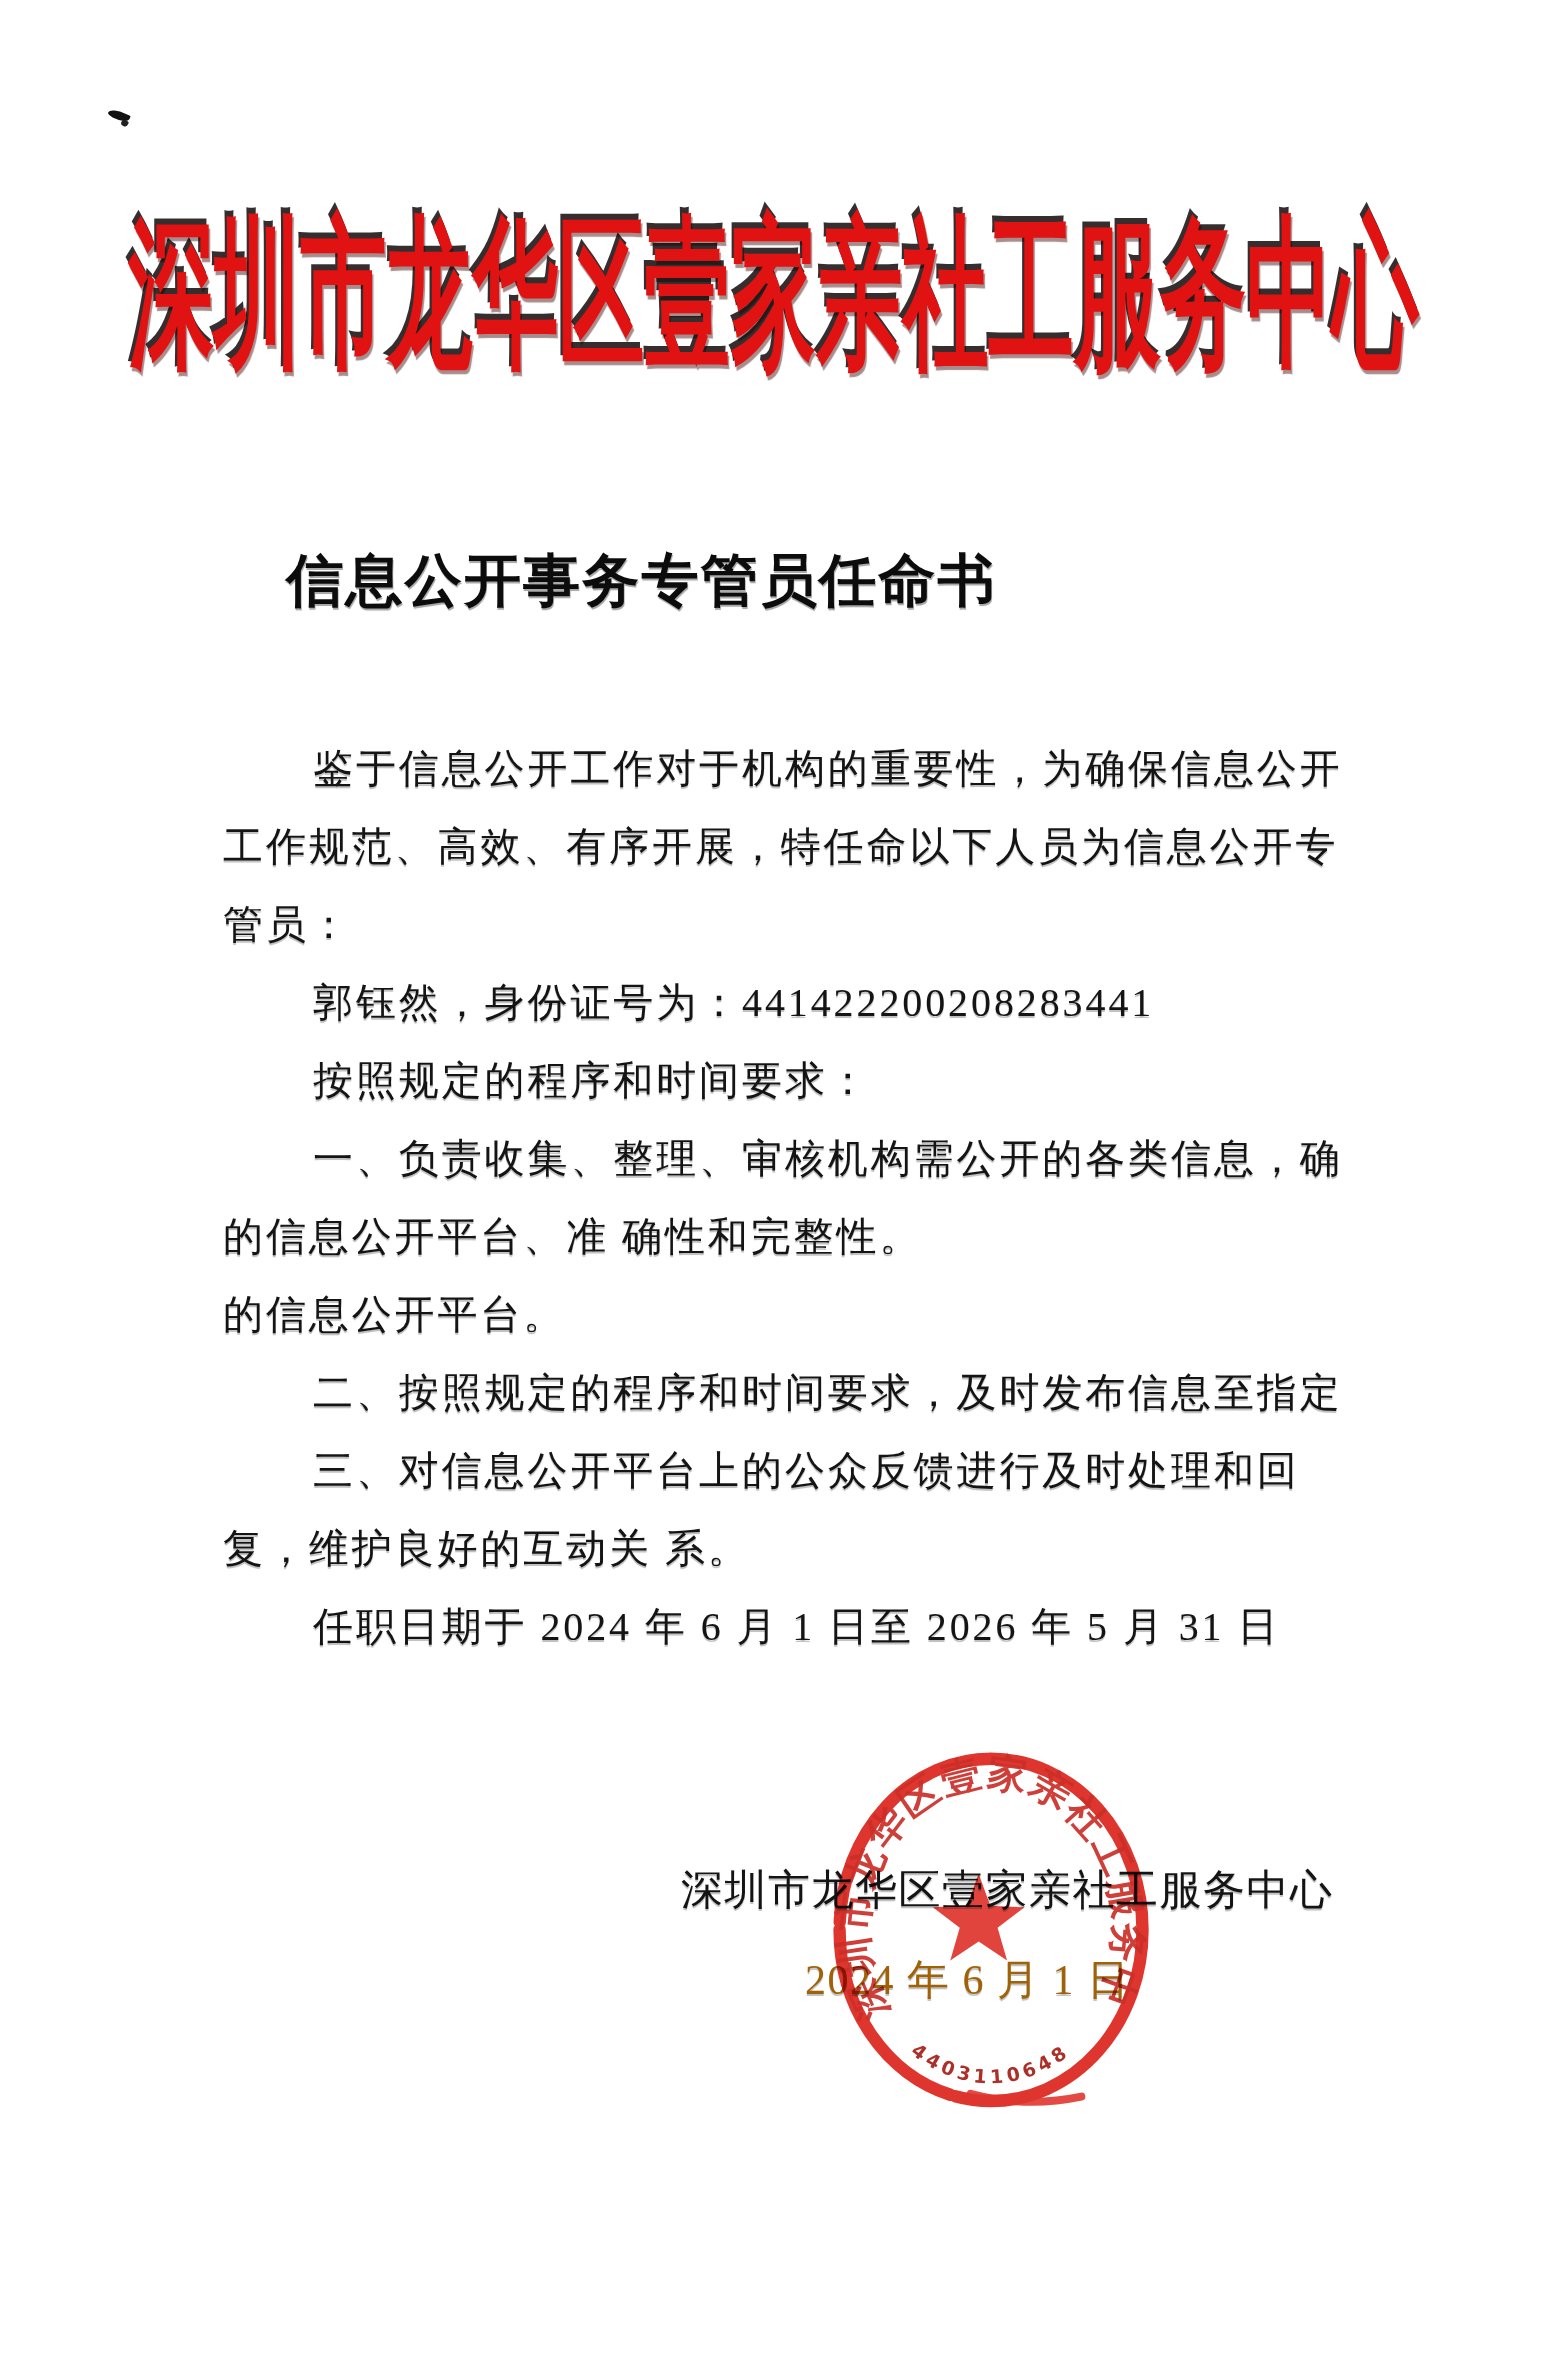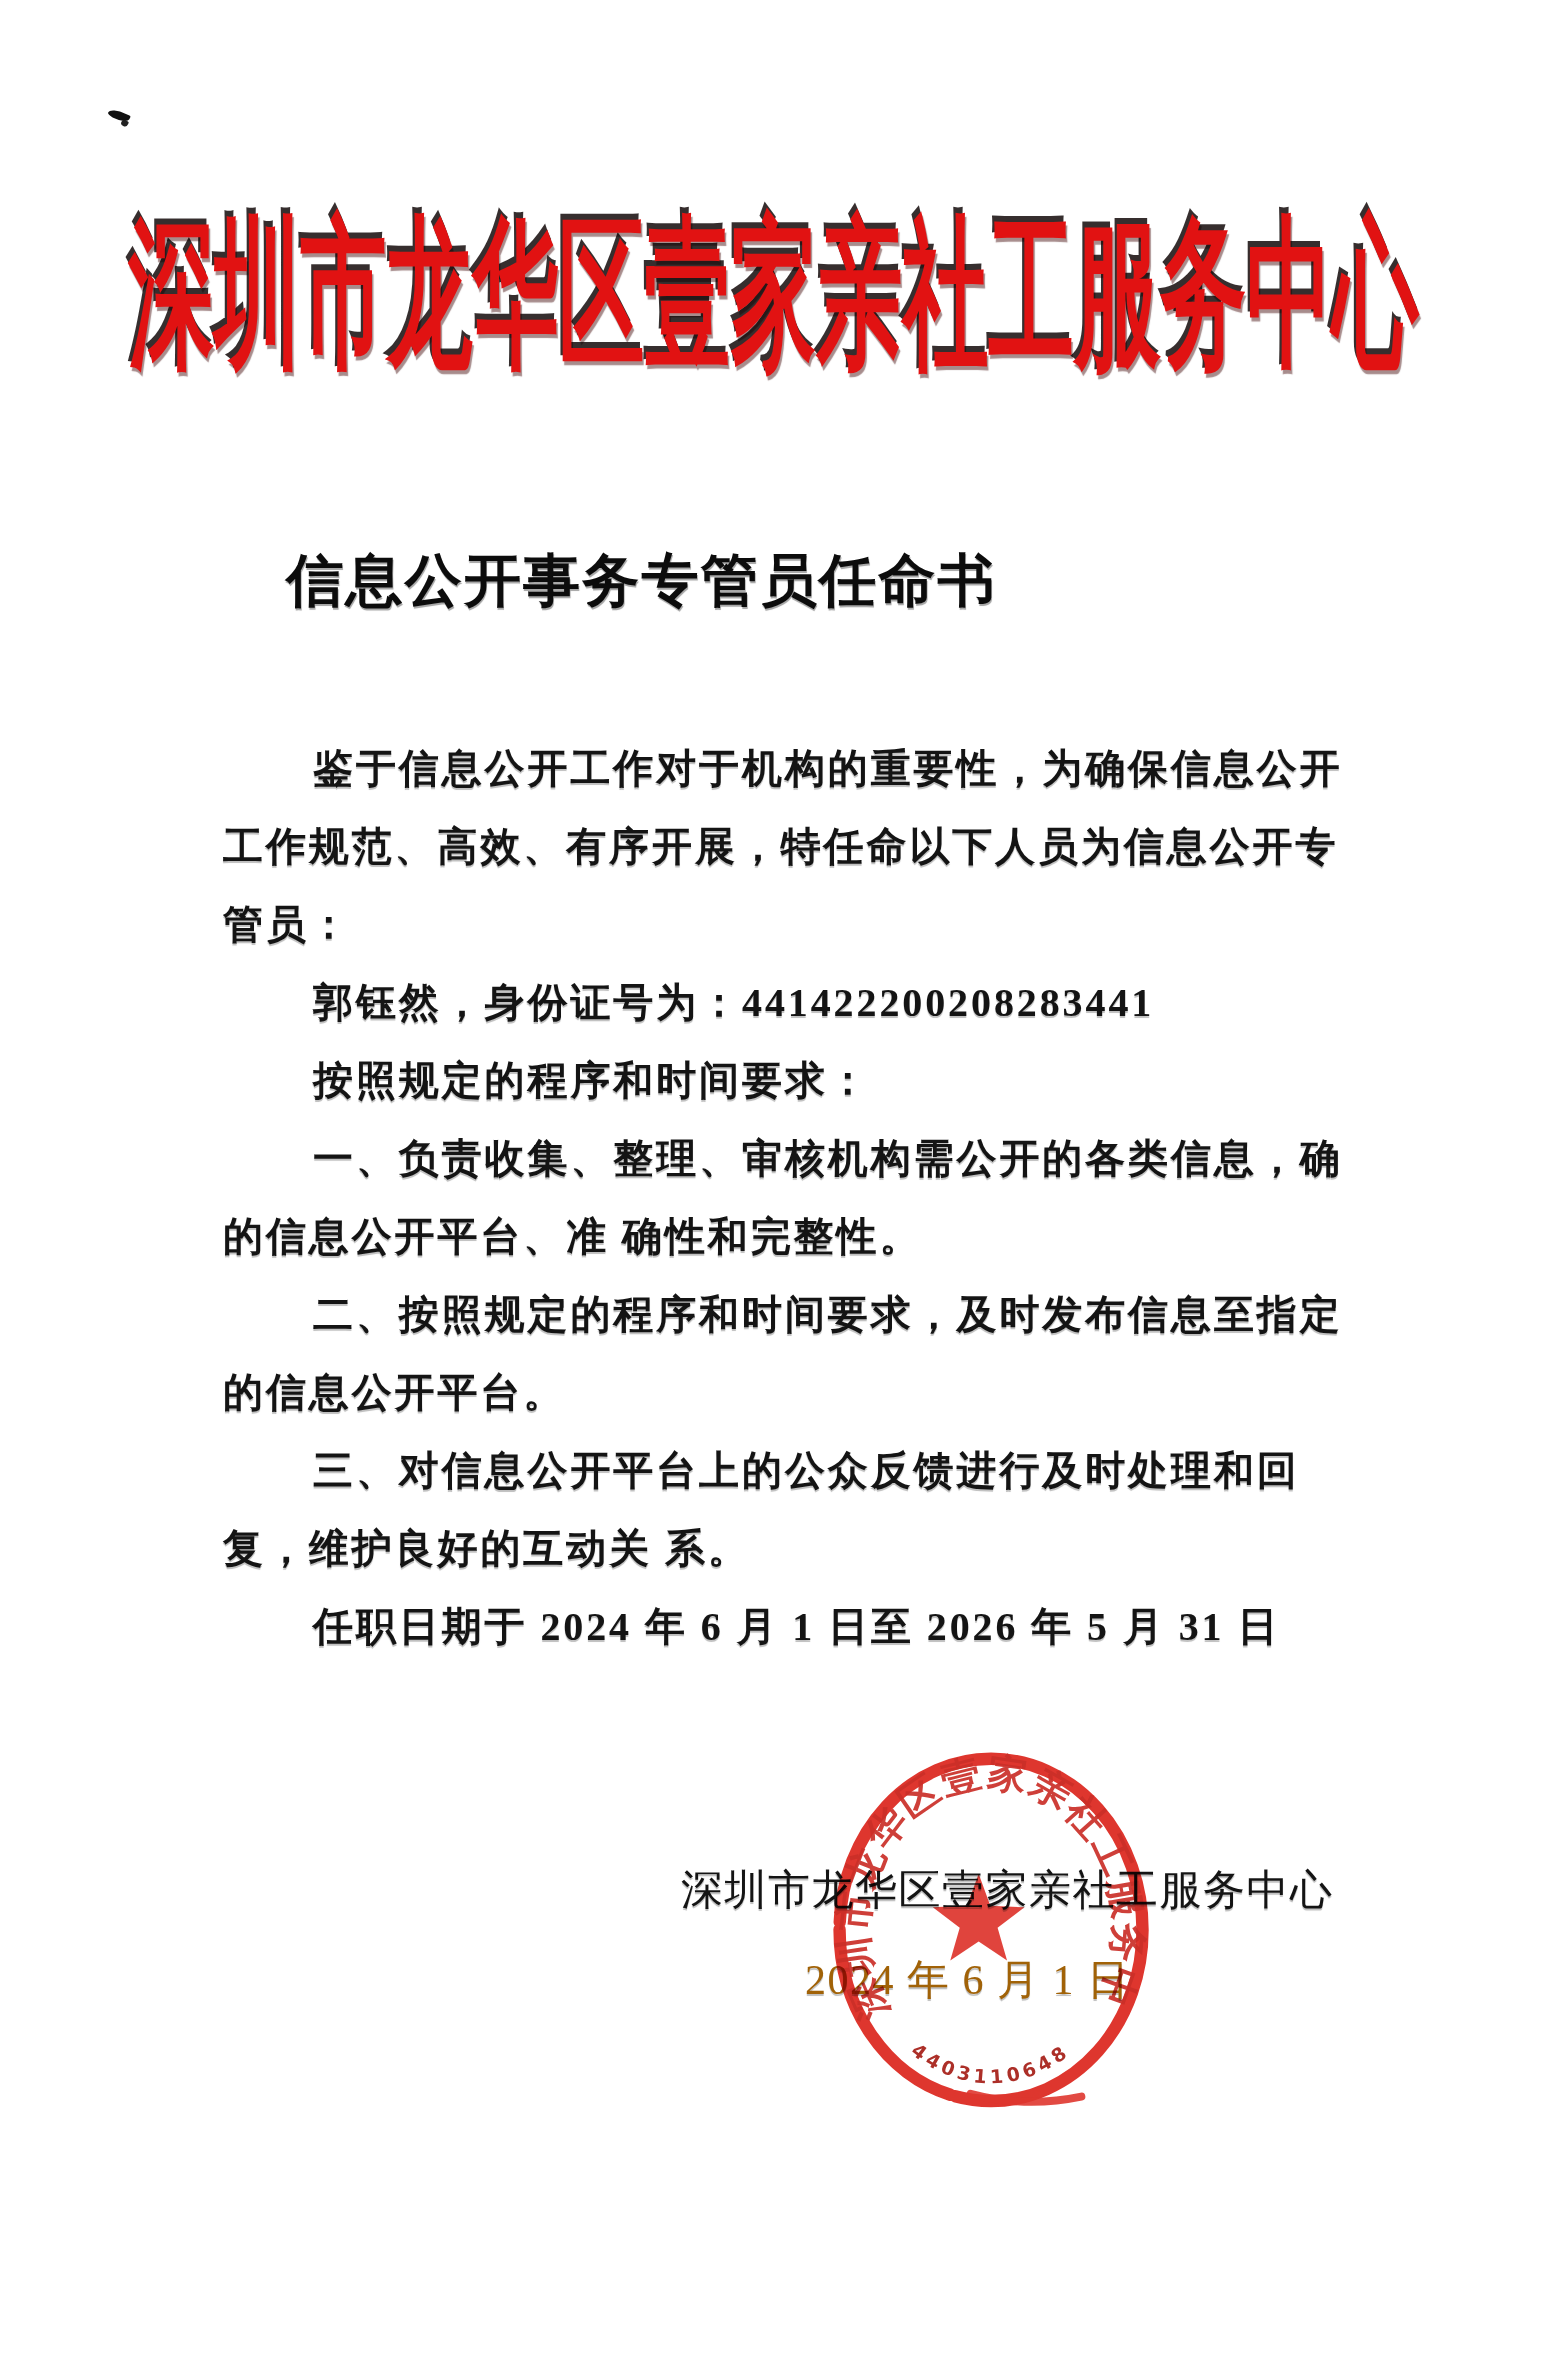--- a/index.html
+++ b/index.html
@@ -33,21 +33,21 @@
     font-family:"Liberation Sans","DejaVu Sans",sans-serif;
     color:#0c0c0c;letter-spacing:2.2px;white-space:nowrap;
     text-shadow:0.7px 1.5px 0.7px rgba(0,0,0,.35);
   }
   
   .body-text{
     position:absolute;left:223px;top:730px;width:1114px;
     font-size:40px;line-height:78px;letter-spacing:2.9px;
     color:#141414;
   }
-  .ln{white-space:nowrap;height:78px;text-shadow:0 1.5px 0.7px rgba(0,0,0,.25);font-weight:bold;}
+  .ln{white-space:nowrap;height:78px;text-shadow:0 1.5px 0.7px rgba(0,0,0,.25);}
   .indent{padding-left:90px;}
   
   .sig-org{
     position:absolute;left:681px;top:1865px;font-size:42px;line-height:1.2;
     letter-spacing:1.5px;white-space:nowrap;color:#141414;
     text-shadow:0 1.5px 0.7px rgba(0,0,0,.25);
   }
   .sig-date{
     position:absolute;left:805px;top:1955px;font-size:42px;line-height:1.2;
     letter-spacing:1.5px;white-space:nowrap;color:#a16207;
@@ -78,22 +78,22 @@
 <div class="doc-title">信息公开事务专管员任命书</div>
 
 <div class="body-text">
   <div class="ln indent">鉴于信息公开工作对于机构的重要性，为确保信息公开</div>
   <div class="ln">工作规范、高效、有序开展，特任命以下人员为信息公开专</div>
   <div class="ln">管员：</div>
   <div class="ln indent">郭钰然，身份证号为：441422200208283441</div>
   <div class="ln indent">按照规定的程序和时间要求：</div>
   <div class="ln indent">一、负责收集、整理、审核机构需公开的各类信息，确</div>
   <div class="ln">的信息公开平台、准 确性和完整性。</div>
+  <div class="ln">的信息公开平台。</div>
   <div class="ln indent">二、按照规定的程序和时间要求，及时发布信息至指定</div>
-  <div class="ln">的信息公开平台。</div>
   <div class="ln indent">三、对信息公开平台上的公众反馈进行及时处理和回</div>
   <div class="ln">复，维护良好的互动关 系。</div>
   <div class="ln indent">任职日期于 2024 年 6 月 1 日至 2026 年 5 月 31 日</div>
 </div>
 
 <div class="sig-org">深圳市龙华区壹家亲社工服务中心</div>
 <div class="sig-date">2024 年 6 月 1 日</div>
 
 <div class="seal">
   <svg viewBox="0 0 460 505" xmlns="http://www.w3.org/2000/svg">

